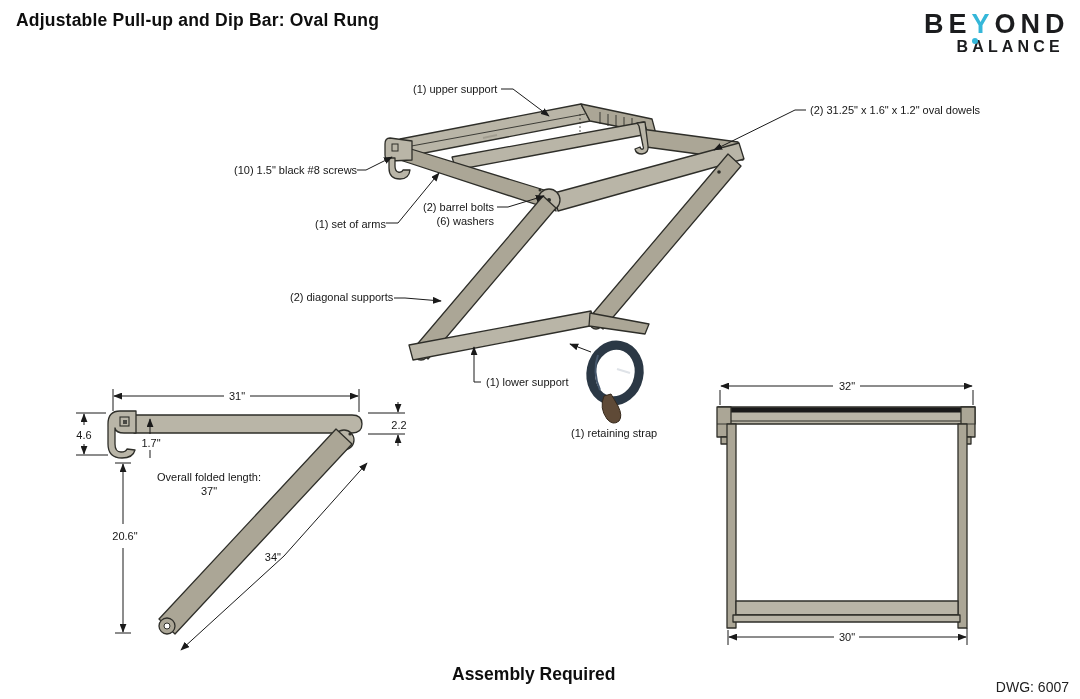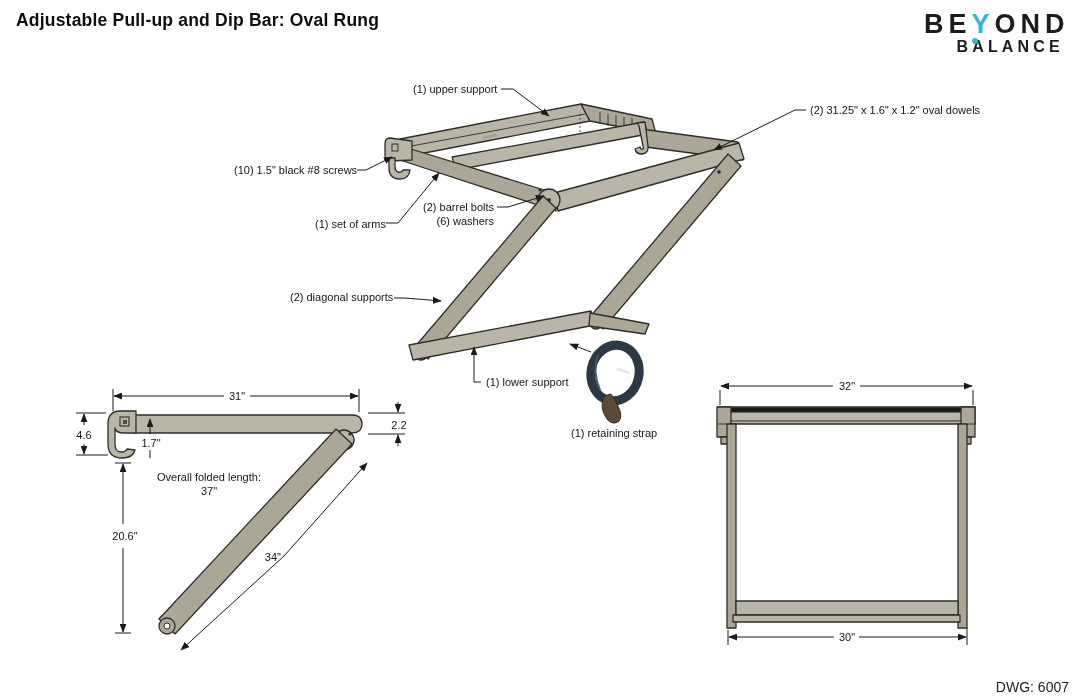--- a/index.html
+++ b/index.html
@@ -214,14 +214,15 @@
       <g class="ln">
         <line x1="728" y1="630" x2="728" y2="645"></line>
         <line x1="967" y1="628" x2="967" y2="645"></line>
         <line x1="834" y1="637" x2="729" y2="637" marker-end="url(#arw)"></line>
         <line x1="859" y1="637" x2="966" y2="637" marker-end="url(#arw)"></line>
       </g>
       <text x="847" y="641" text-anchor="middle">30"</text>
     </g>
   </svg>
 
+  <div class="assembly">Assembly Required</div>
   <div class="dwg">DWG: 6007</div>
 </div>
 
 </body></html>

